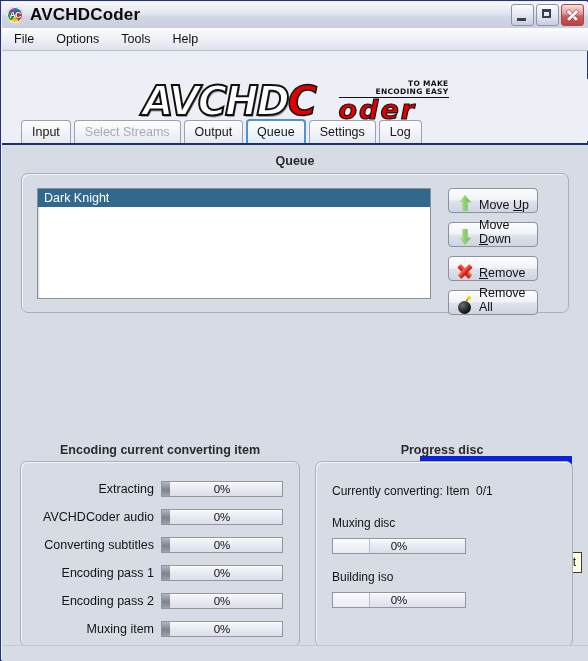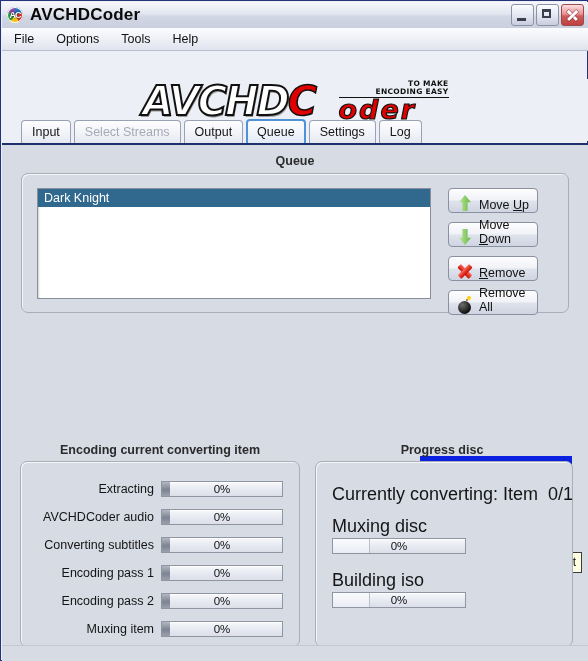--- a/index.html
+++ b/index.html
@@ -272,21 +272,21 @@
   }
   .pbar .chunk{
     position:absolute;left:0;top:0;bottom:0;width:8px;
     background:linear-gradient(to bottom,#b2b7c2,#7d8391 55%,#9aa0ac);
   }
   .pbar .ptxt{
     position:absolute;left:0;right:0;top:0;bottom:0;
     display:flex;align-items:center;justify-content:center;
     font-size:11.5px;color:#101010;
   }
-  .dtext{position:absolute;font-size:18px;color:#141414;white-space:pre;}
+  .dtext{position:absolute;font-size:12px;color:#141414;white-space:pre;}
   .dbar{
     position:absolute;width:134px;height:16px;box-sizing:border-box;
     border:1px solid #8f95a2;
     background:linear-gradient(to bottom,#f7f8fb,#e6e9f1 55%,#dcdfe8);
     box-shadow:inset 0 1px 0 #fff;
   }
   .dbar .chunk2{
     position:absolute;left:0;top:0;bottom:0;width:36px;
     background:linear-gradient(to bottom,#fafbfe,#e9ecf3);
     border-right:1px solid #b9bfcb;

